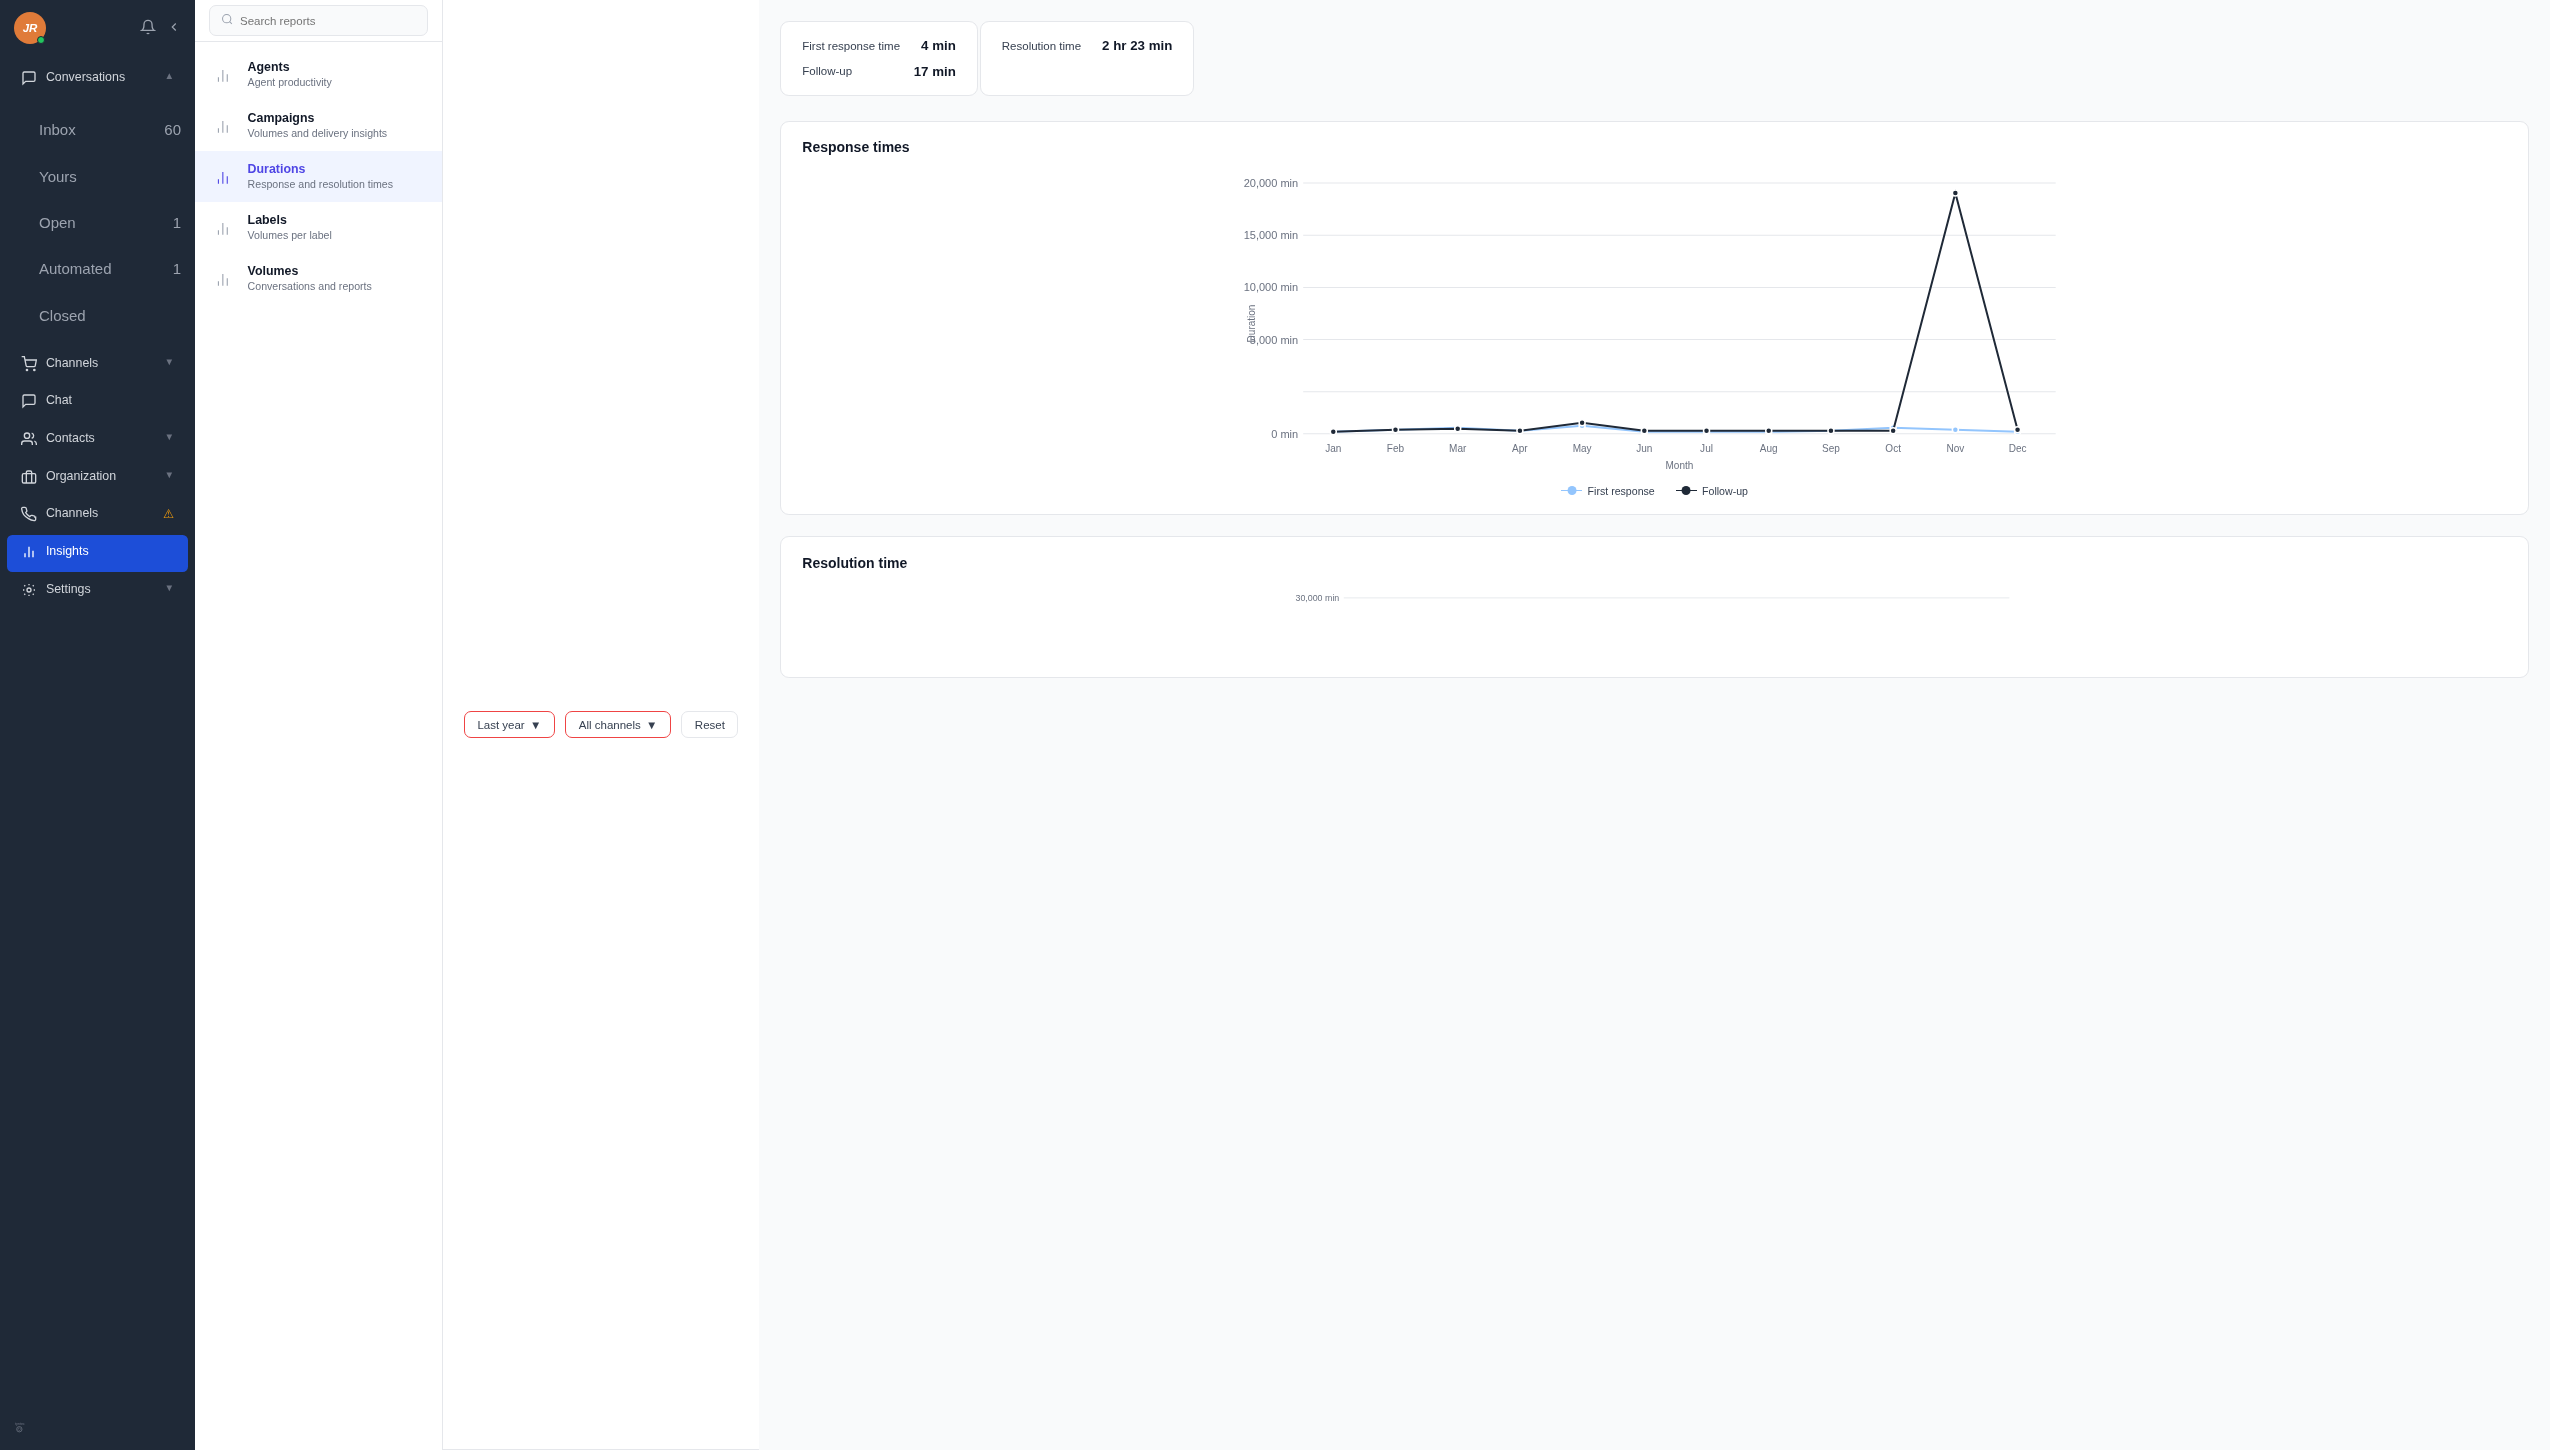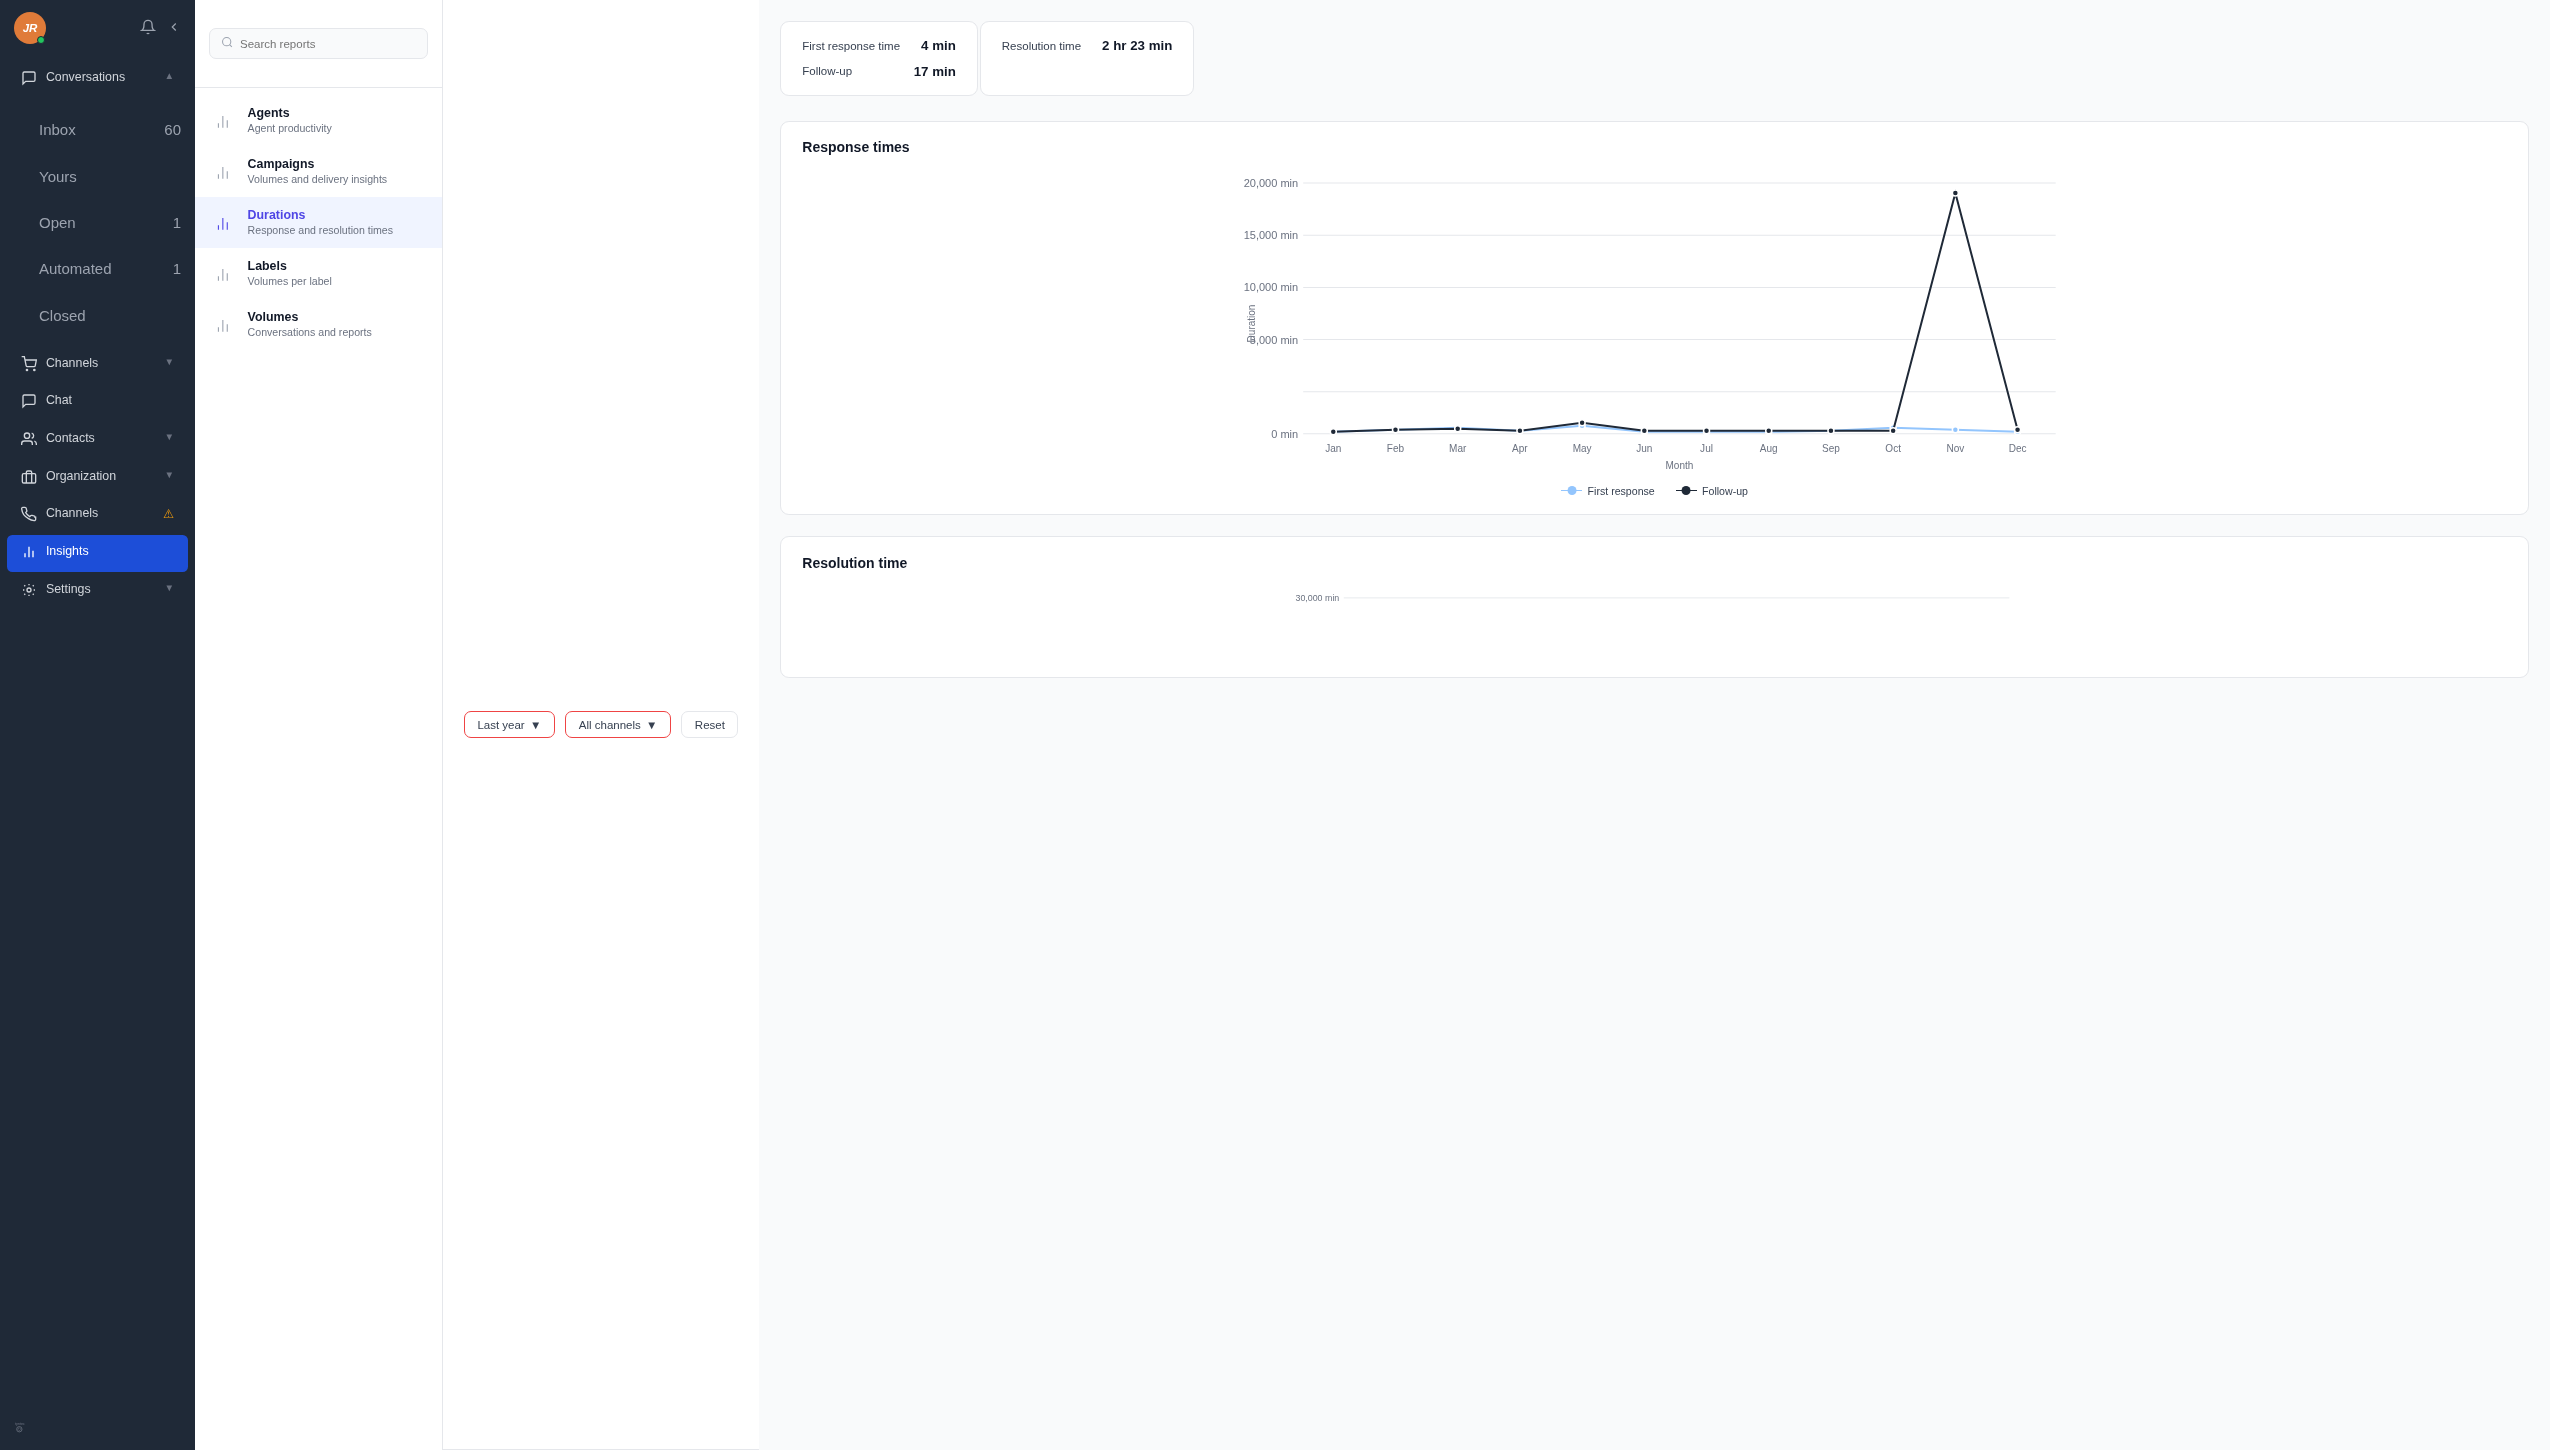--- a/index.html
+++ b/index.html
@@ -21,21 +21,21 @@
     .nav-icon { width: 16px; height: 16px; flex-shrink: 0; }
     .sidebar-footer { padding: 14px; display: flex; align-items: center; gap: 7px; color: #6b7280; font-size: 9.7px; }
     .sidebar-footer svg { width: 32px; height: 21px; }
     .chevron { font-size: 9.7px; color: #6b7280; }
 
     
     .alert-icon { color: #f59e0b; font-size: 12.4px; }
 
     
     .reports-panel { width: 248px; background: white; border-right: 0.9px solid #e5e7eb; display: flex; flex-direction: column; flex-shrink: 0; }
-    .search-box { padding: 28px 14px; border-bottom: 0.9px solid #e5e7eb; }
+    .search-box { padding: 5px 14px; border-bottom: 0.9px solid #e5e7eb; }
     .search-input-wrapper { display: flex; align-items: center; gap: 7px; background: #f9fafb; border: 0.9px solid #e5e7eb; border-radius: 7px; padding: 7px 10.6px; }
     .search-input { border: none; background: none; outline: none; font-size: 11.5px; color: #6b7280; width: 100%; }
     .report-list { flex: 1; overflow-y: auto; padding: 7px 0; }
     .report-item { display: flex; align-items: flex-start; gap: 10.6px; padding: 10.6px 14px; cursor: pointer; }
     .report-item.active { background: #f0f4ff; }
     .report-icon { width: 28px; height: 28px; display: flex; align-items: center; justify-content: center; color: #9ca3af; flex-shrink: 0; margin-top: 1.8px; }
     .report-item-content { flex: 1; }
     .report-item-title { font-size: 12.4px; font-weight: 600; color: #111827; margin-bottom: 1.8px; }
     .report-item.active .report-item-title { color: #4f46e5; }
     .report-item-desc { font-size: 10.6px; color: #6b7280; }

